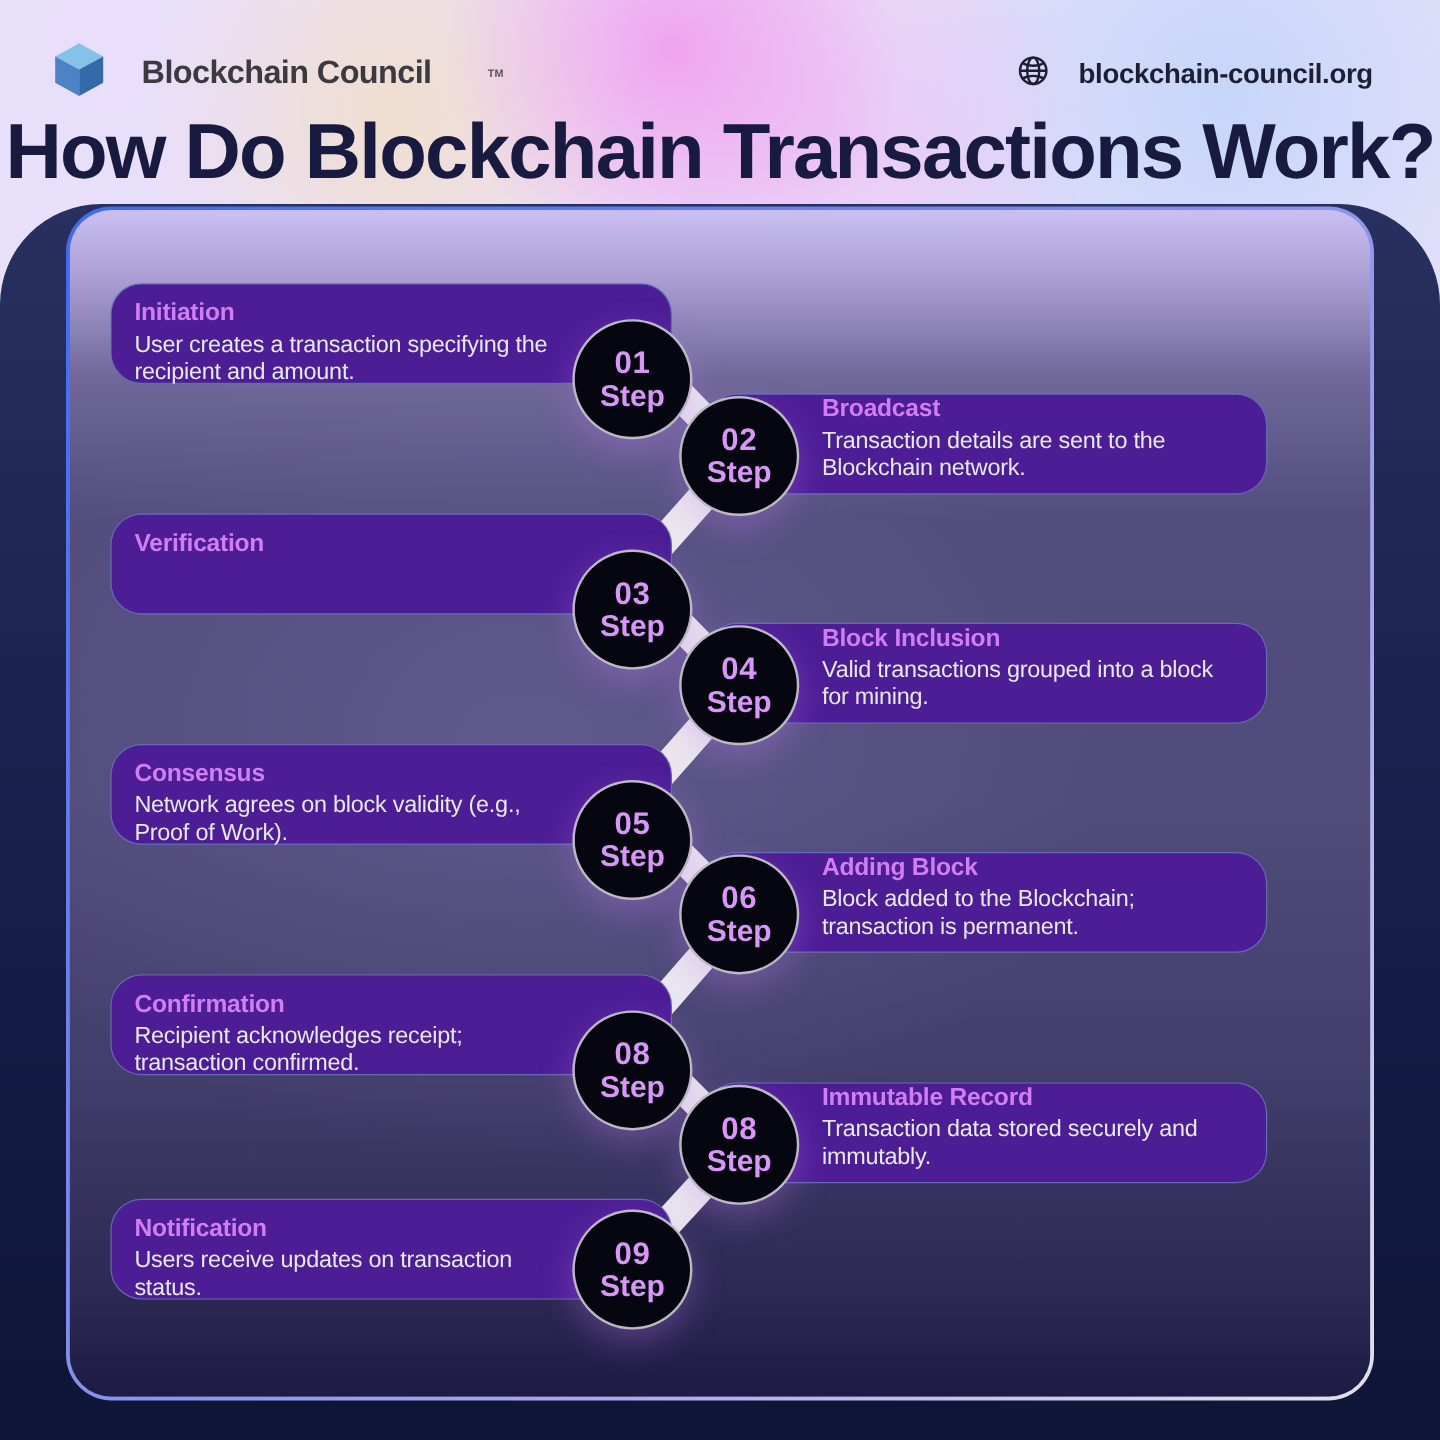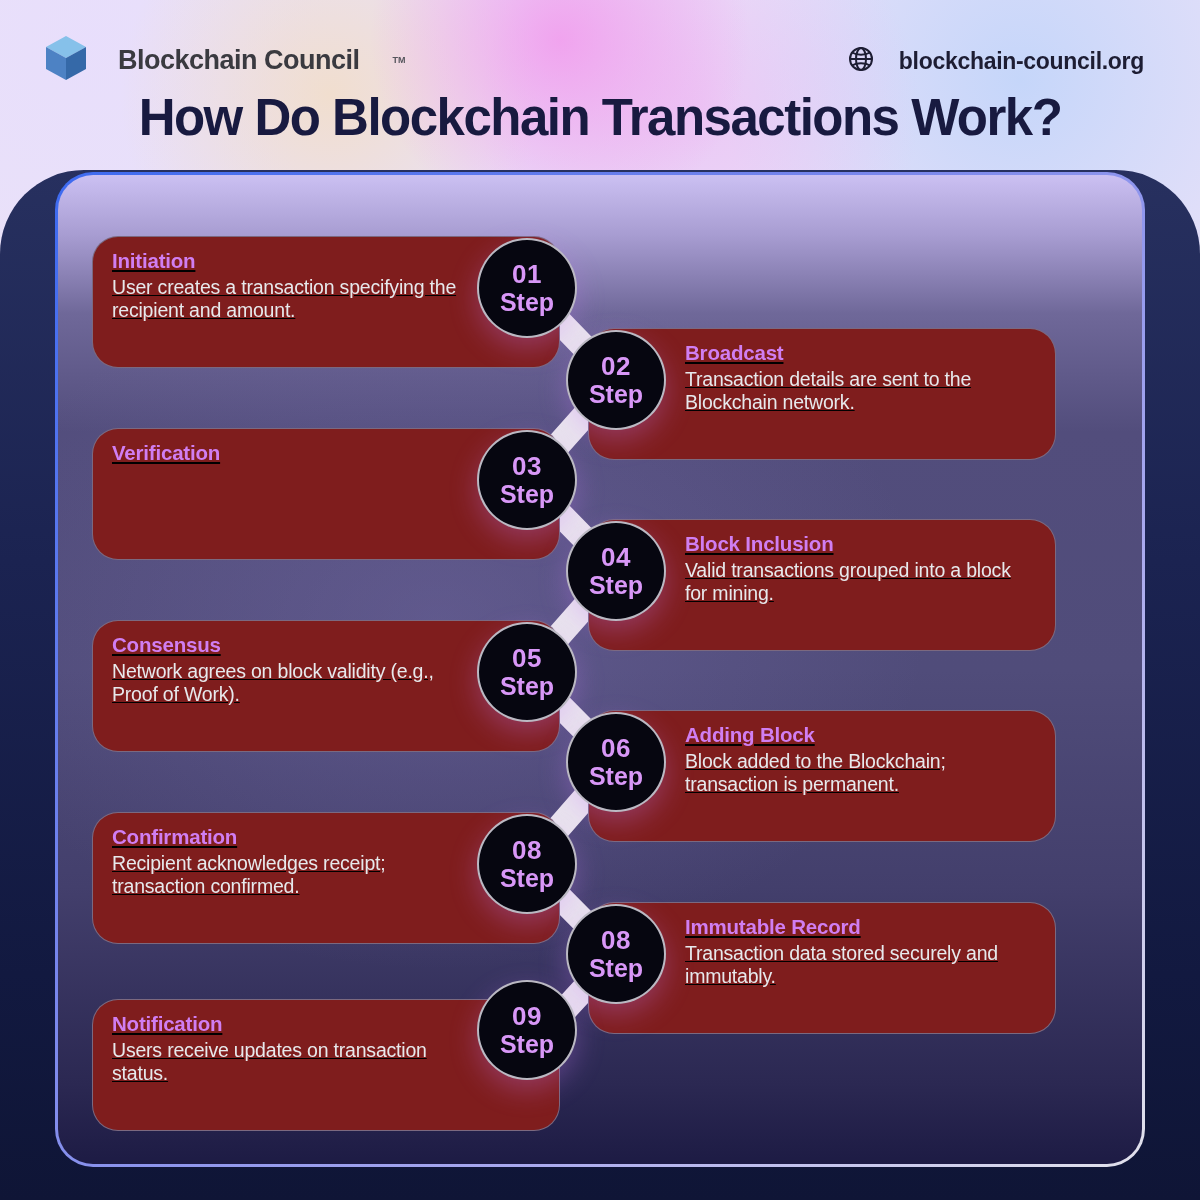--- a/index.html
+++ b/index.html
@@ -20,62 +20,62 @@
   
   .dark-bg{
     position:absolute; left:0; top:170px; width:1200px; height:1030px;
     border-radius:84px 84px 0 0;
     background:linear-gradient(180deg,#27305f 0%, #1b2351 38%, #121940 78%, #0f1536 100%);
   }
 
   
   .brand{position:absolute; left:44px; top:34px; display:flex; align-items:center; gap:30px; z-index:5;}
   .brand-name{font-size:27px; font-weight:700; color:#3a3a40; letter-spacing:-0.5px;}
-  .brand sup{font-size:9px; color:#55555c; font-weight:700; margin-left:3px; vertical-align:28px;}
+  .brand sup{font-size:9px; color:#55555c; font-weight:700; margin-left:17px; vertical-align:28px;}
   .site{position:absolute; right:56px; top:46px; display:flex; align-items:center; gap:25px; z-index:5;}
   .site-text{font-size:23px; font-weight:600; color:#1d1d33; letter-spacing:-0.3px;}
   .main-title{
     position:absolute; left:0; top:88px; width:1200px; margin:0; text-align:center; z-index:5;
-    font-size:51px; font-weight:800; color:#181a40; letter-spacing:-1.5px;
+    font-size:65px; font-weight:800; color:#181a40; letter-spacing:-1.5px;
   }
 
   
   .panel{
     position:absolute; left:55px; top:172px; width:1090px; height:995px;
     border-radius:38px; padding:3px; box-sizing:border-box; z-index:2;
     background:linear-gradient(135deg,#3d6af0 0%, #7a87ec 40%, #a9a9ee 70%, #e2e2ec 100%);
   }
   .panel-inner{
     width:100%; height:100%; border-radius:35px;
     background:
       radial-gradient(ellipse 700px 500px at 35% 45%, rgba(125,113,175,0.35), rgba(125,113,175,0) 70%),
       linear-gradient(180deg,#cbc0f2 0%, #a89dd2 6%, #6f6899 14%, #524d7c 26%, #504c7a 50%, #433f6c 72%, #2b2852 92%, #1d1b44 100%);
   }
 
   
   .connector{position:absolute; left:0; top:0; z-index:3; pointer-events:none;}
 
   
   .card{
-    position:absolute; height:132px; width:468px; box-sizing:border-box; z-index:4;
-    background:#7f1d1d; border:1.5px solid rgba(120,168,210,0.55); border-radius:26px;text-decoration:underline;
+    position:absolute; height:84px; width:468px; box-sizing:border-box; z-index:4;
+    background:#4c1d95; border:1.5px solid rgba(120,168,210,0.55); border-radius:26px;
   }
   .card.left{left:92px; padding:12px 100px 0 19px;}
-  .card.right{left:588px; padding:12px 18px 0 96px;}
+  .card.right{left:588px; padding:0 18px 0 96px;}
   .card-title{font-size:20.5px; font-weight:700; color:var(--accent_title); margin-bottom:3px; letter-spacing:-0.2px;}
   .card-desc{font-size:19.5px; color:#e7e9ec; line-height:23px; letter-spacing:-0.2px;}
 
   
   .circle{
     position:absolute; width:100px; height:100px; border-radius:50%; z-index:5;
     background:#060610; border:2px solid rgba(238,236,246,0.78); box-sizing:border-box;
     display:flex; flex-direction:column; align-items:center; justify-content:center;
     box-shadow:0 10px 28px rgba(198,124,250,0.30);
   }
-  .circle.left{left:477px;}
+  .circle.left{left:477px;margin-top:28px;}
   .circle.right{left:566px;}
   .circle-num{font-size:26px; font-weight:700; color:var(--accent_step); line-height:28px; letter-spacing:0.5px;}
   .circle-label{font-size:25px; font-weight:700; color:var(--accent_step); line-height:28px;}
 </style>
 </head>
 <body>
 
 <div class="page">
 
   <div class="top-band"></div>

